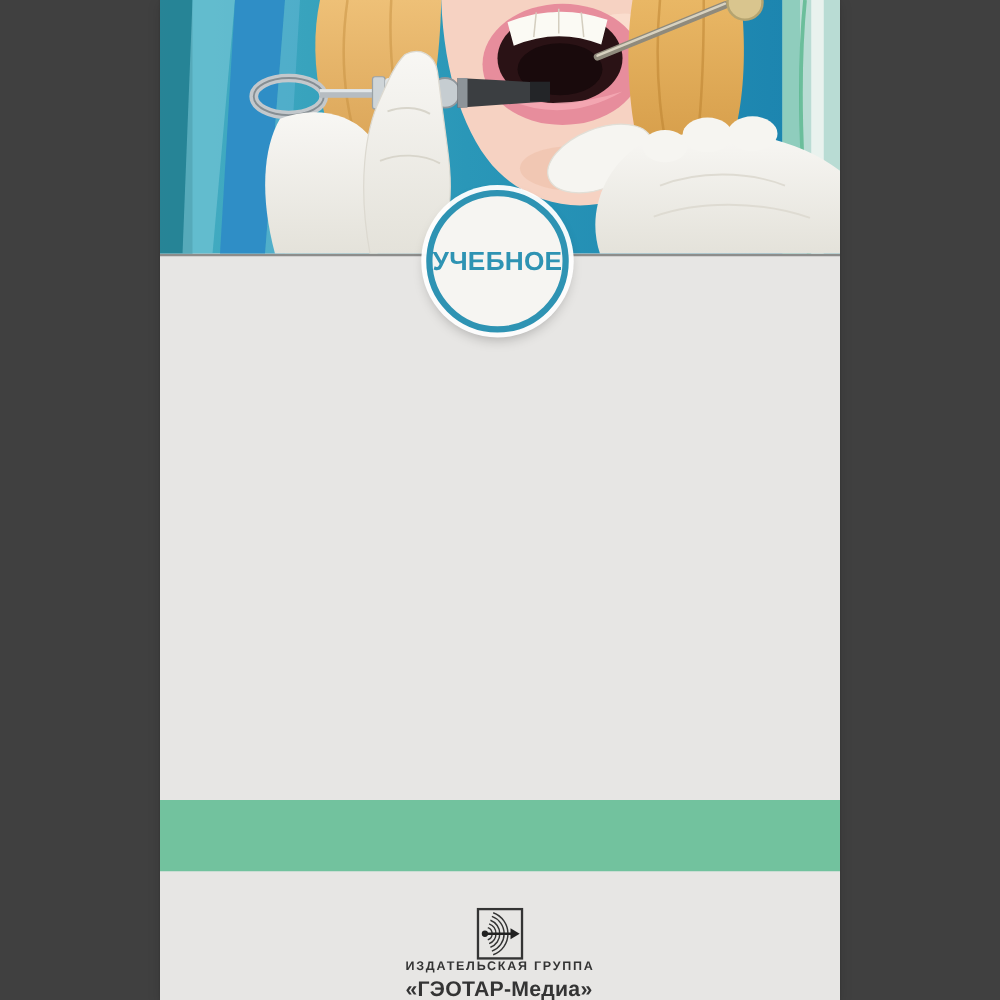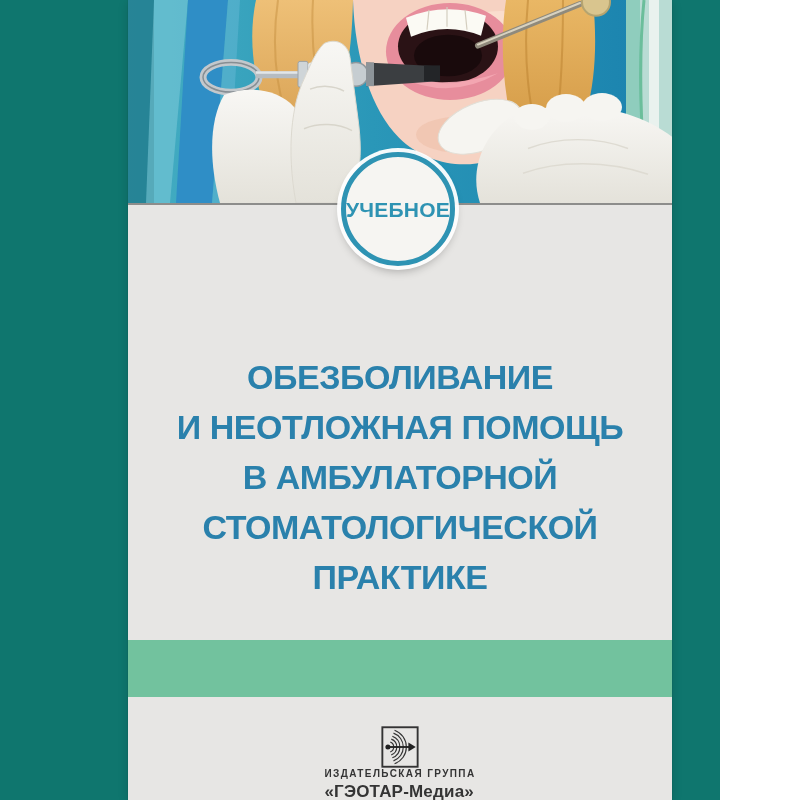--- a/index.html
+++ b/index.html
@@ -1,20 +1,20 @@
 <!DOCTYPE html>
 <html style="--badge-teal: #2e93b3; --title-blue: #2a81ac; --bar-green: #72c29e; --cover-bg: #e7e6e4; --authors-dark: #3a3a3c; --publisher-dark: #343434; --photo-teal: #2a97b8;"><head>
 <meta charset="utf-8">
 <style>
   * { margin: 0; padding: 0; box-sizing: border-box; }
   html, body { background: #ffffff; }
   .stage {
     position: relative;
-    width: 720px; height: 800px;
-    background: #0f766e;
+    width: 800px; height: 800px;
+    background: #404040;
     overflow: hidden;
     font-family: "Liberation Sans", "DejaVu Sans", sans-serif;
   }
   .cover {
     position: absolute;
     left: 128px; top: 0;
     width: 544px; height: 800px;
     background: var(--cover-bg, #e7e6e4);
     box-shadow: 0 2px 10px rgba(0,0,0,0.14), 0 0 0 1px rgba(0,0,0,0.04);
   }
@@ -205,27 +205,20 @@
           <path d="M395,175 C430,162 480,162 520,176" stroke="#dedbd2" stroke-width="1.5" fill="none"></path>
         </g>
       </svg>
     </div>
 
     <div class="badge">
       <div class="badge-line">УЧЕБНОЕ</div>
     </div>
 
 
-    <div class="title">
-      <div class="title-line">ОБЕЗБОЛИВАНИЕ</div>
-      <div class="title-line">И НЕОТЛОЖНАЯ ПОМОЩЬ</div>
-      <div class="title-line">В АМБУЛАТОРНОЙ</div>
-      <div class="title-line">СТОМАТОЛОГИЧЕСКОЙ</div>
-      <div class="title-line">ПРАКТИКЕ</div>
-    </div>
 
     <div class="green-bar"></div>
 
     <div class="publisher">
       <svg class="pub-logo" width="38" height="42" viewBox="0 0 36 40">
         <rect x="1.2" y="1.2" width="33.6" height="37.6" fill="none" stroke="#343434" stroke-width="1.8"></rect>
         <path d="M8.7,15.3 A5,5 0 0 1 8.7,24.7" fill="none" stroke="#343434" stroke-width="1.1"></path>
         <path d="M9.7,12.5 A8,8 0 0 1 9.7,27.5" fill="none" stroke="#343434" stroke-width="1.1"></path>
         <path d="M10.7,9.7 A11,11 0 0 1 10.7,30.3" fill="none" stroke="#343434" stroke-width="1.1"></path>
         <path d="M11.8,6.8 A14,14 0 0 1 11.8,33.2" fill="none" stroke="#343434" stroke-width="1.1"></path>

